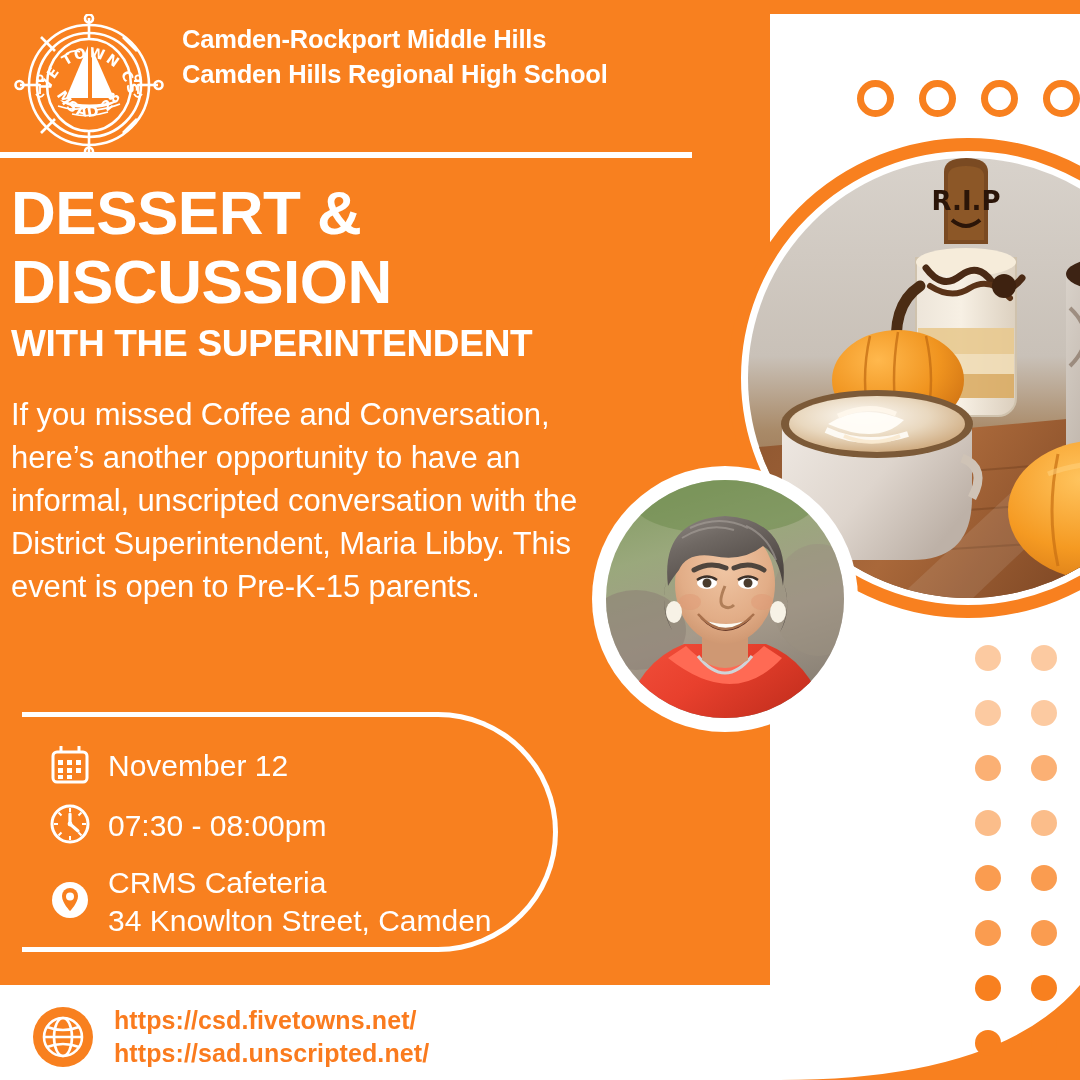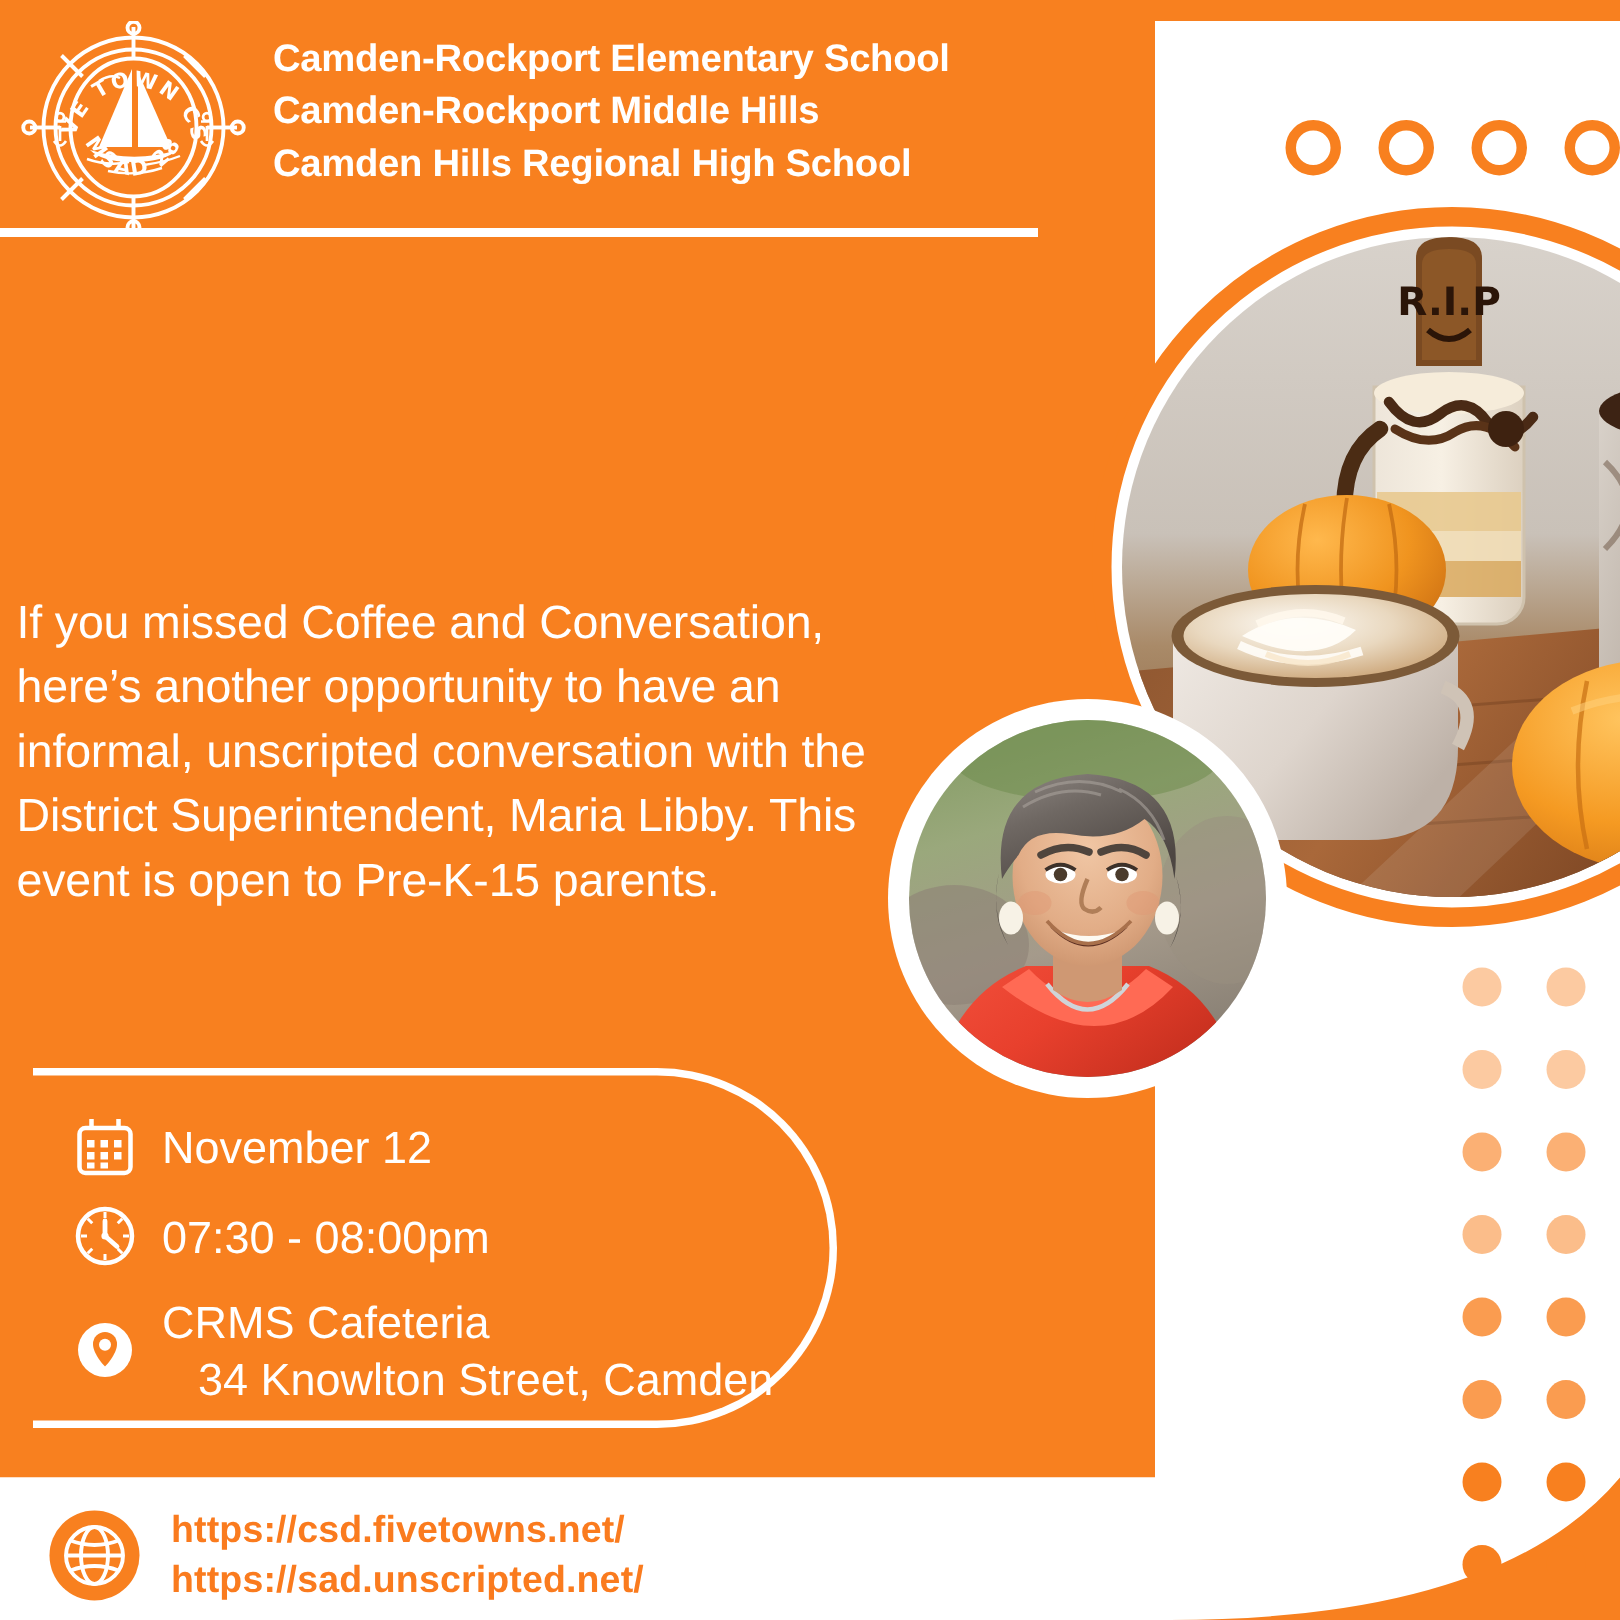--- a/index.html
+++ b/index.html
@@ -125,21 +125,21 @@
     width:48px;height:48px;
     margin-right:14px;
     display:flex;align-items:center;justify-content:center;
   }
   .detail-text{
     color:#ffffff;
     font-size:30px;
     line-height:38px;
     padding-top:4px;
   }
-  .detail-text .line2{display:block;margin-left:24px;}
+  .detail-text .line2{display:block;}
 
   
   .footer-content{
     position:absolute;left:30px;top:1004px;
     display:flex;align-items:center;justify-content:flex-end;
   }
   .globe-icon{
     width:66px;height:66px;
     flex:0 0 auto;
     margin-right:18px;
@@ -471,27 +471,31 @@
         <g stroke="#ffffff" stroke-width="1.6" fill="none">
           <path d="M44 92 q14 5 28 2"></path>
           <path d="M82 96 q14 -2 24 -6"></path>
           <path d="M58 100 q18 4 36 -2"></path>
           <path d="M52 40 q8 -5 14 -2"></path>
         </g>
       </svg>
     </div>
 
     <div class="school-list">
-      <div class="school-line">Camden-Rockport Elementary School</div>
       <div class="school-line">Camden-Rockport Middle Hills</div>
       <div class="school-line">Camden Hills Regional High School</div>
     </div>
     <div class="header-rule"></div>
   </div>
 
+  <div class="title-block">
+    <div class="title-main">DESSERT &amp;
+DISCUSSION</div>
+    <div class="title-sub">WITH THE SUPERINTENDENT</div>
+  </div>
 
   <div class="body-copy">If you missed Coffee and Conversation, here’s another opportunity to have an informal, unscripted conversation with the District Superintendent, Maria Libby. This event is open to Pre-K-15 parents.</div>
 
   <div class="details-card"></div>
   <div class="details-rows">
 
     <div class="detail-row">
       <span class="detail-icon">
         <svg width="44" height="44" viewBox="0 0 44 44">
           <g fill="none" stroke="#ffffff" stroke-width="3">

